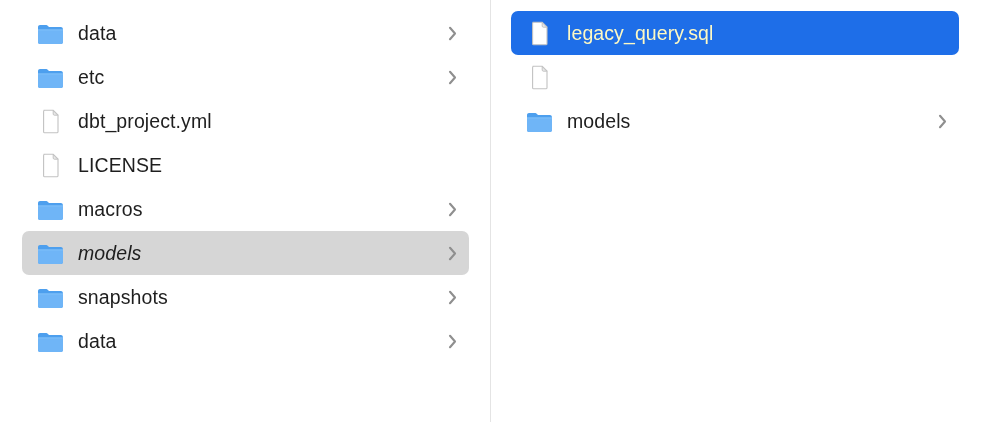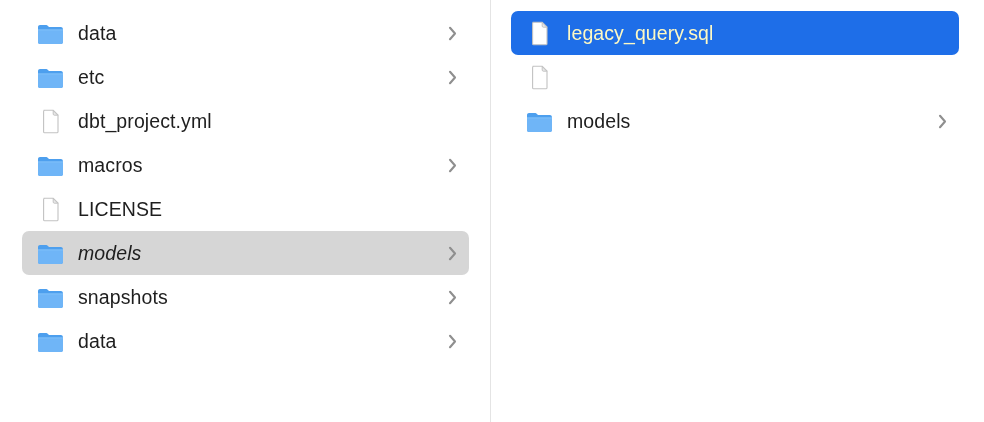--- a/index.html
+++ b/index.html
@@ -108,42 +108,42 @@
         </span>
     <span class="label">dbt_project.yml</span>
     <span class="chevron" style="visibility: hidden;">
       <svg width="9" height="15" viewBox="0 0 9 15">
         <path d="M2 1.8 L7 7.5 L2 13.2" stroke="#8f8f8f" stroke-width="2.1" fill="none" stroke-linecap="round" stroke-linejoin="round"></path>
       </svg>
     </span>
   </div>
       <div class="row">
     <span class="icon-wrap">
+          <svg width="21" height="25" viewBox="0 0 21 25">
+    <path d="M3.6 1.3 h9.6 L18 6.1 v16.6 c0 0.6 -0.5 1.1 -1.1 1.1 H4.7 c-0.6 0 -1.1 -0.5 -1.1 -1.1 V2.4 c0 -0.6 0.5 -1.1 1.1 -1.1 Z" fill="#ffffff" stroke="#c2c2c2" stroke-width="1.1"></path>
+    <path d="M13.2 1.5 v3.6 c0 0.6 0.5 1.1 1.1 1.1 h3.5 Z" fill="#e9e9e9" stroke="#c2c2c2" stroke-width="1"></path>
+  </svg>
+        </span>
+    <span class="label">LICENSE</span>
+    <span class="chevron" style="visibility: hidden;">
+      <svg width="9" height="15" viewBox="0 0 9 15">
+        <path d="M2 1.8 L7 7.5 L2 13.2" stroke="#8f8f8f" stroke-width="2.1" fill="none" stroke-linecap="round" stroke-linejoin="round"></path>
+      </svg>
+    </span>
+  </div>
+      <div class="row">
+    <span class="icon-wrap">
           <svg width="27" height="21" viewBox="0 0 27 21">
     <path d="M1 4.1 C1 3 1.9 2.1 3 2.1 h6.3 c0.5 0 1 0.2 1.4 0.6 l1.3 1.3 h11.9 c1.1 0 2 0.9 2 2 v12.9 c0 1.1 -0.9 2 -2 2 H3 c-1.1 0 -2 -0.9 -2 -2 Z" fill="#4d9fee"></path>
     <path d="M1 6.4 h25 v12.5 c0 1.1 -0.9 2 -2 2 H3 c-1.1 0 -2 -0.9 -2 -2 Z" fill="#6fb5f7"></path>
     <path d="M1 6.4 h25 v1.1 H1 Z" fill="#7fbef9"></path>
   </svg>
         </span>
     <span class="label">macros</span>
     <span class="chevron">
-      <svg width="9" height="15" viewBox="0 0 9 15">
-        <path d="M2 1.8 L7 7.5 L2 13.2" stroke="#8f8f8f" stroke-width="2.1" fill="none" stroke-linecap="round" stroke-linejoin="round"></path>
-      </svg>
-    </span>
-  </div>
-      <div class="row">
-    <span class="icon-wrap">
-          <svg width="21" height="25" viewBox="0 0 21 25">
-    <path d="M3.6 1.3 h9.6 L18 6.1 v16.6 c0 0.6 -0.5 1.1 -1.1 1.1 H4.7 c-0.6 0 -1.1 -0.5 -1.1 -1.1 V2.4 c0 -0.6 0.5 -1.1 1.1 -1.1 Z" fill="#ffffff" stroke="#c2c2c2" stroke-width="1.1"></path>
-    <path d="M13.2 1.5 v3.6 c0 0.6 0.5 1.1 1.1 1.1 h3.5 Z" fill="#e9e9e9" stroke="#c2c2c2" stroke-width="1"></path>
-  </svg>
-        </span>
-    <span class="label">LICENSE</span>
-    <span class="chevron" style="visibility: hidden;">
       <svg width="9" height="15" viewBox="0 0 9 15">
         <path d="M2 1.8 L7 7.5 L2 13.2" stroke="#8f8f8f" stroke-width="2.1" fill="none" stroke-linecap="round" stroke-linejoin="round"></path>
       </svg>
     </span>
   </div>
       <div class="row sel-gray">
     <span class="icon-wrap">
           <svg width="27" height="21" viewBox="0 0 27 21">
     <path d="M1 4.1 C1 3 1.9 2.1 3 2.1 h6.3 c0.5 0 1 0.2 1.4 0.6 l1.3 1.3 h11.9 c1.1 0 2 0.9 2 2 v12.9 c0 1.1 -0.9 2 -2 2 H3 c-1.1 0 -2 -0.9 -2 -2 Z" fill="#4d9fee"></path>
     <path d="M1 6.4 h25 v12.5 c0 1.1 -0.9 2 -2 2 H3 c-1.1 0 -2 -0.9 -2 -2 Z" fill="#6fb5f7"></path>

